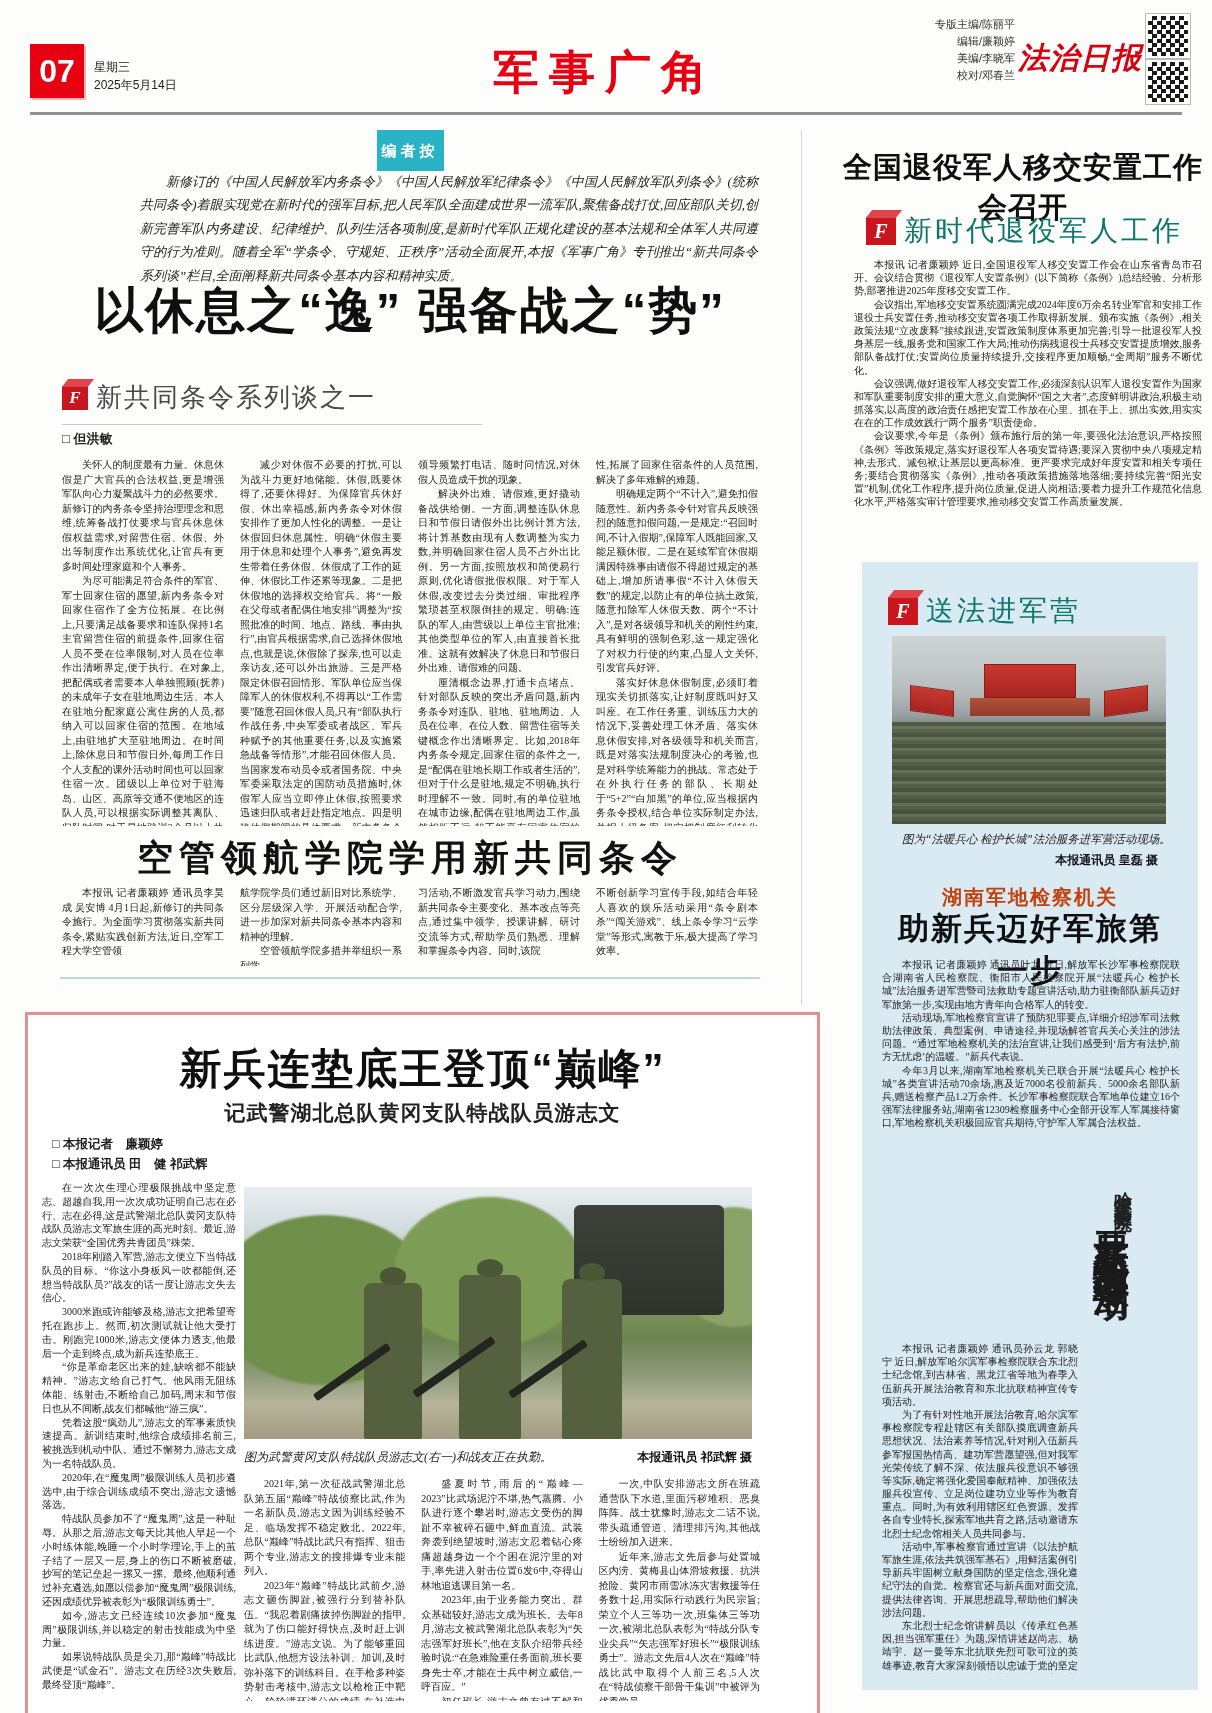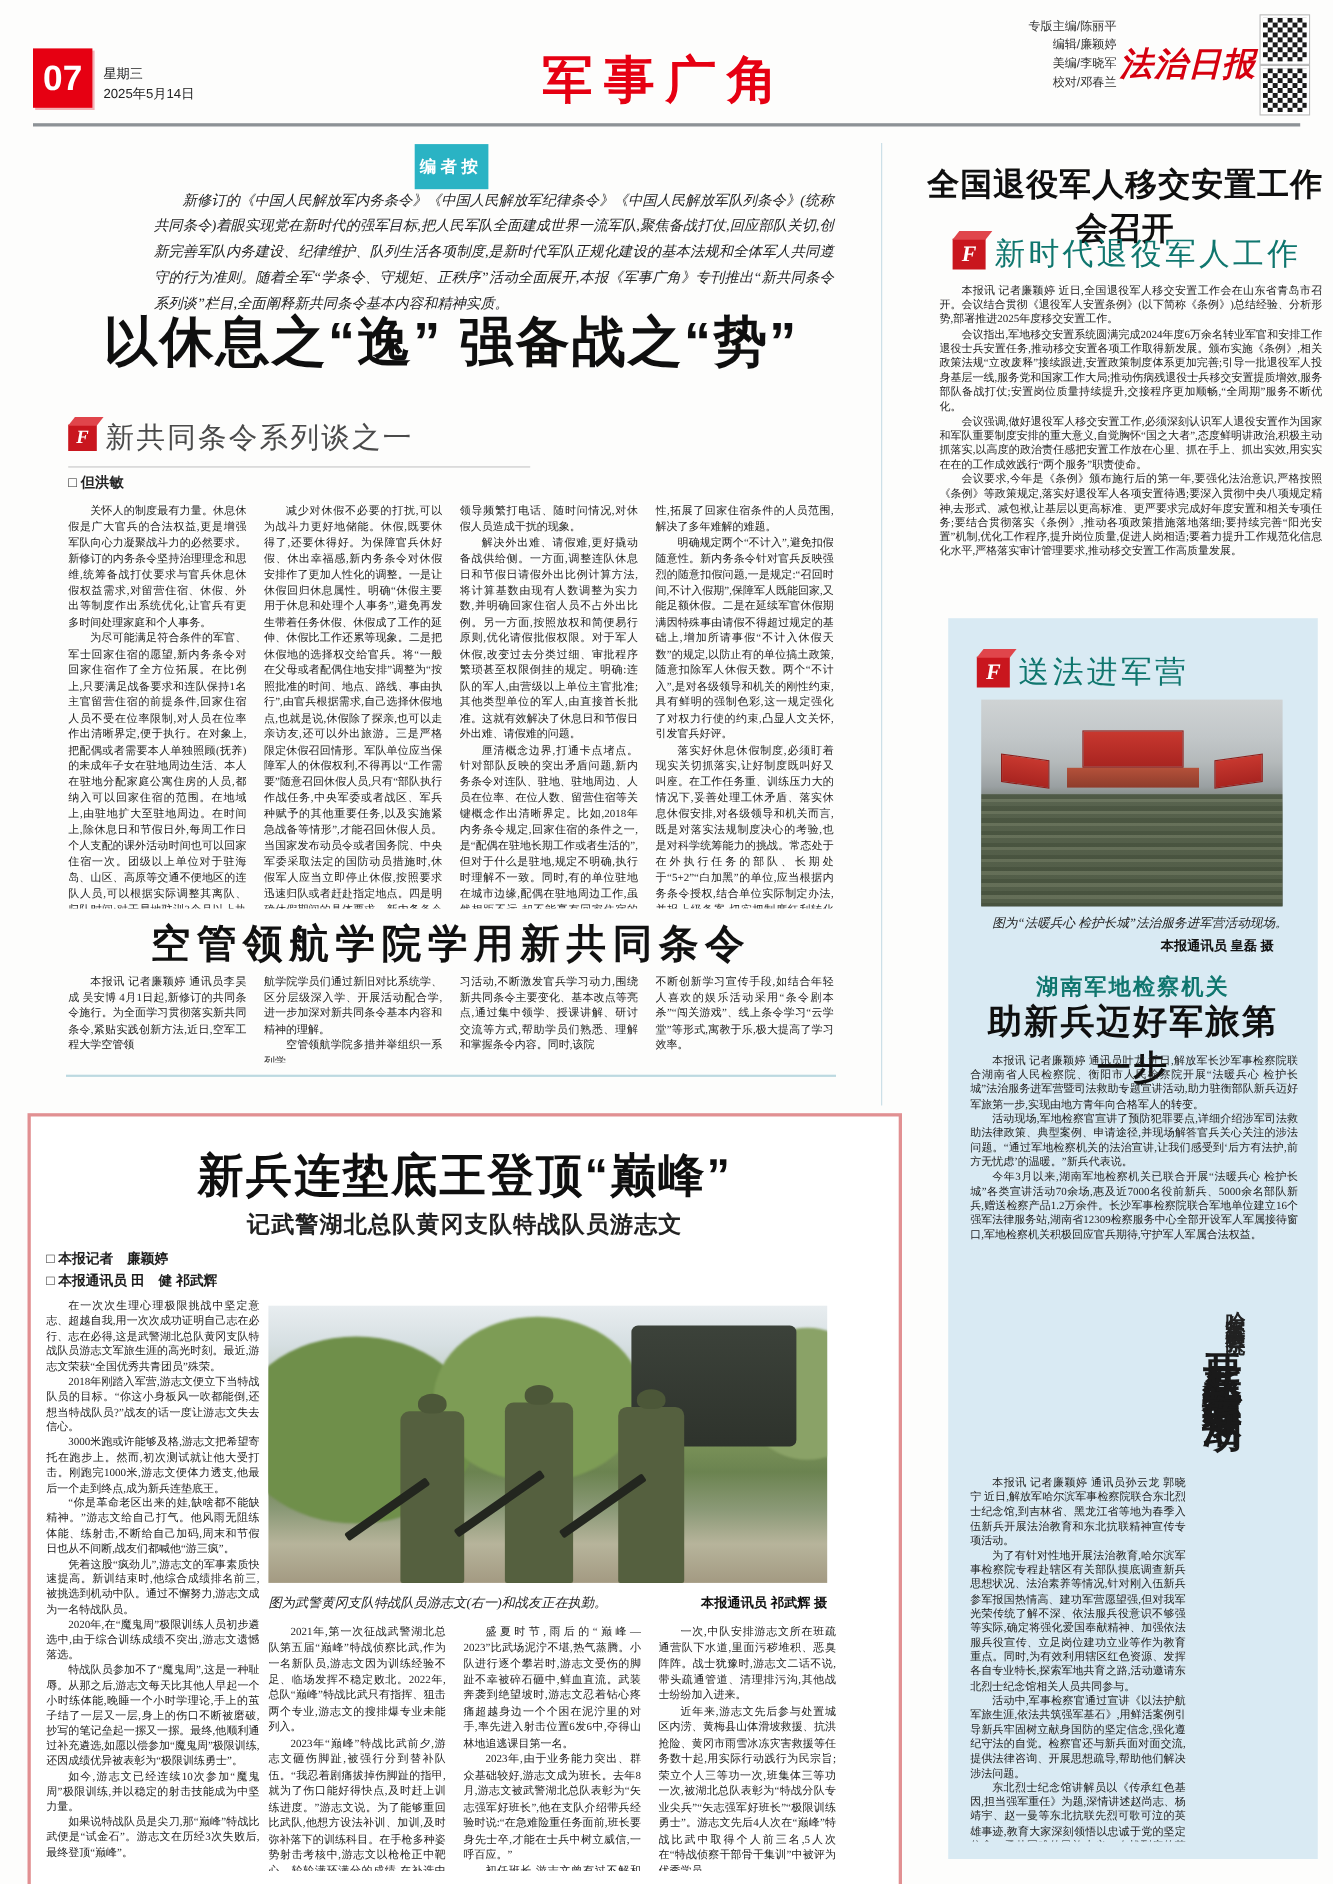--- a/index.html
+++ b/index.html
@@ -48,21 +48,21 @@
                  background:#e0454b; transform:skewX(-38deg); }
   .cube i { position:absolute; inset:0; color:#fff; font-weight:bold; font-style:italic;
             font-size:17px; line-height:24px; text-align:center; font-family:"Liberation Serif",serif; }
 
   .second-headline { font-size:36px; font-weight:800; letter-spacing:6px; color:#111; }
 
   
   .fbox { border:3px solid #e19092; background:#fff; }
   .f-headline { font-size:42px; font-weight:900; letter-spacing:2px; color:#0f0f0f; }
   .f-sub { font-size:21px; font-weight:700; color:#222; letter-spacing:1px; }
-  .bylines p { font-size:12.5px; font-weight:bold; margin:3px 0; text-indent:0; }
+  .bylines p { font-size:12.5px; font-weight:bold; margin:3px 10px; text-indent:0; }
   .caption-row { display:flex; justify-content:space-between; align-items:baseline; }
   .caption-txt { font-family:"Liberation Serif","DejaVu Serif",serif; font-style:italic;
                  font-size:12px; color:#222; }
   .caption-credit { font-size:12px; font-weight:bold; color:#111; white-space:nowrap; }
 
   
   .photo1 { background:linear-gradient(#e8edf0 0%, #d6dfe2 14%, #c9d4cf 22%, #9eb086 34%, #7c9459 48%, #6b8350 60%, #8c9a78 74%, #b7b49b 86%, #a39a82 100%); position:relative; overflow:hidden; }
   .blob { position:absolute; border-radius:50%; filter:blur(1px); }
   .soldier { position:absolute; background:#55603f; border-radius:8px 8px 2px 2px; }
   .soldier:before { content:""; position:absolute; top:-16px; left:50%; transform:translateX(-50%);
@@ -71,21 +71,21 @@
   .photo2 { background:linear-gradient(#cfd3d4 0%, #c2c7c9 18%, #b5babb 30%, #9aa0a2 42%, #5d6657 55%, #4b5547 70%, #3f4a3e 100%); position:relative; overflow:hidden; }
   .screen { position:absolute; background:linear-gradient(#c8382f,#a82420); border:1px solid #8e1d1a; }
   .stage { position:absolute; background:linear-gradient(#b4513a,#8e3c2c); }
   .seats { position:absolute; background:repeating-linear-gradient(#49543f 0 4px, #68725a 4px 7px, #55604a 7px 11px); opacity:.9; }
 
   
   .r-headline { font-size:29px; font-weight:800; letter-spacing:1px; color:#0f0f0f; }
   .tag-row { display:flex; align-items:center; }
   .tag-label { font-size:28px; color:#0f766e; letter-spacing:3px; }
   .bluebox { background:#d9eaf3; }
-  .hn-kicker { font-size:20px; font-weight:700; color:#0f766e; letter-spacing:2px; }
+  .hn-kicker { font-size:20px; font-weight:700; color:#c2410c; letter-spacing:2px; }
   .hn-headline { font-size:31px; font-weight:900; color:#0f0f0f; letter-spacing:2px; }
   .v-wrap { writing-mode:vertical-rl; display:flex; }
   .v-small { font-size:18px; font-weight:700; color:#222; letter-spacing:3px; margin-left:14px; }
   .v-big { font-size:36px; font-weight:800; color:#1a1a1a; letter-spacing:5px; }
   .vdiv { background:#c7dde6; }
   .teal-rule { background:#bcd9e0; }
 </style>
 </head>
 <body>
 

